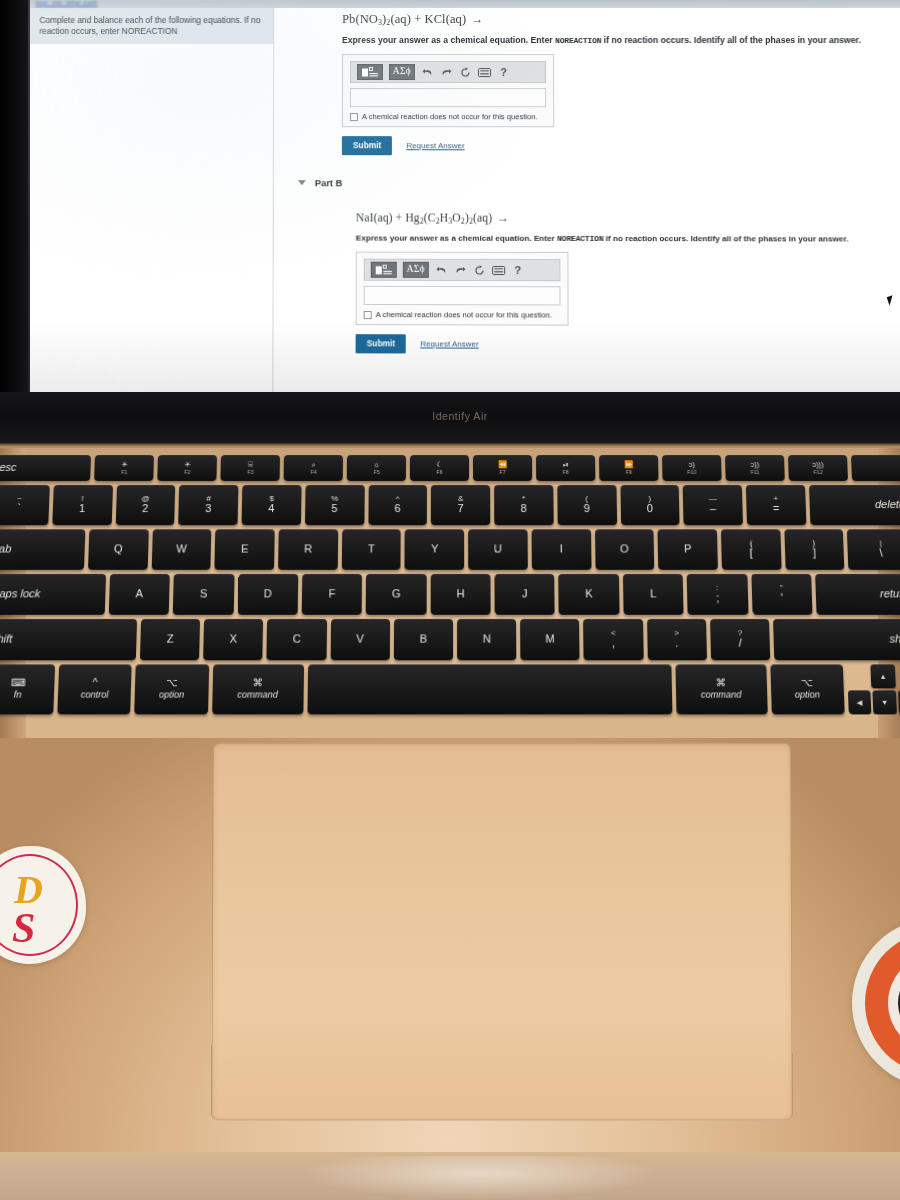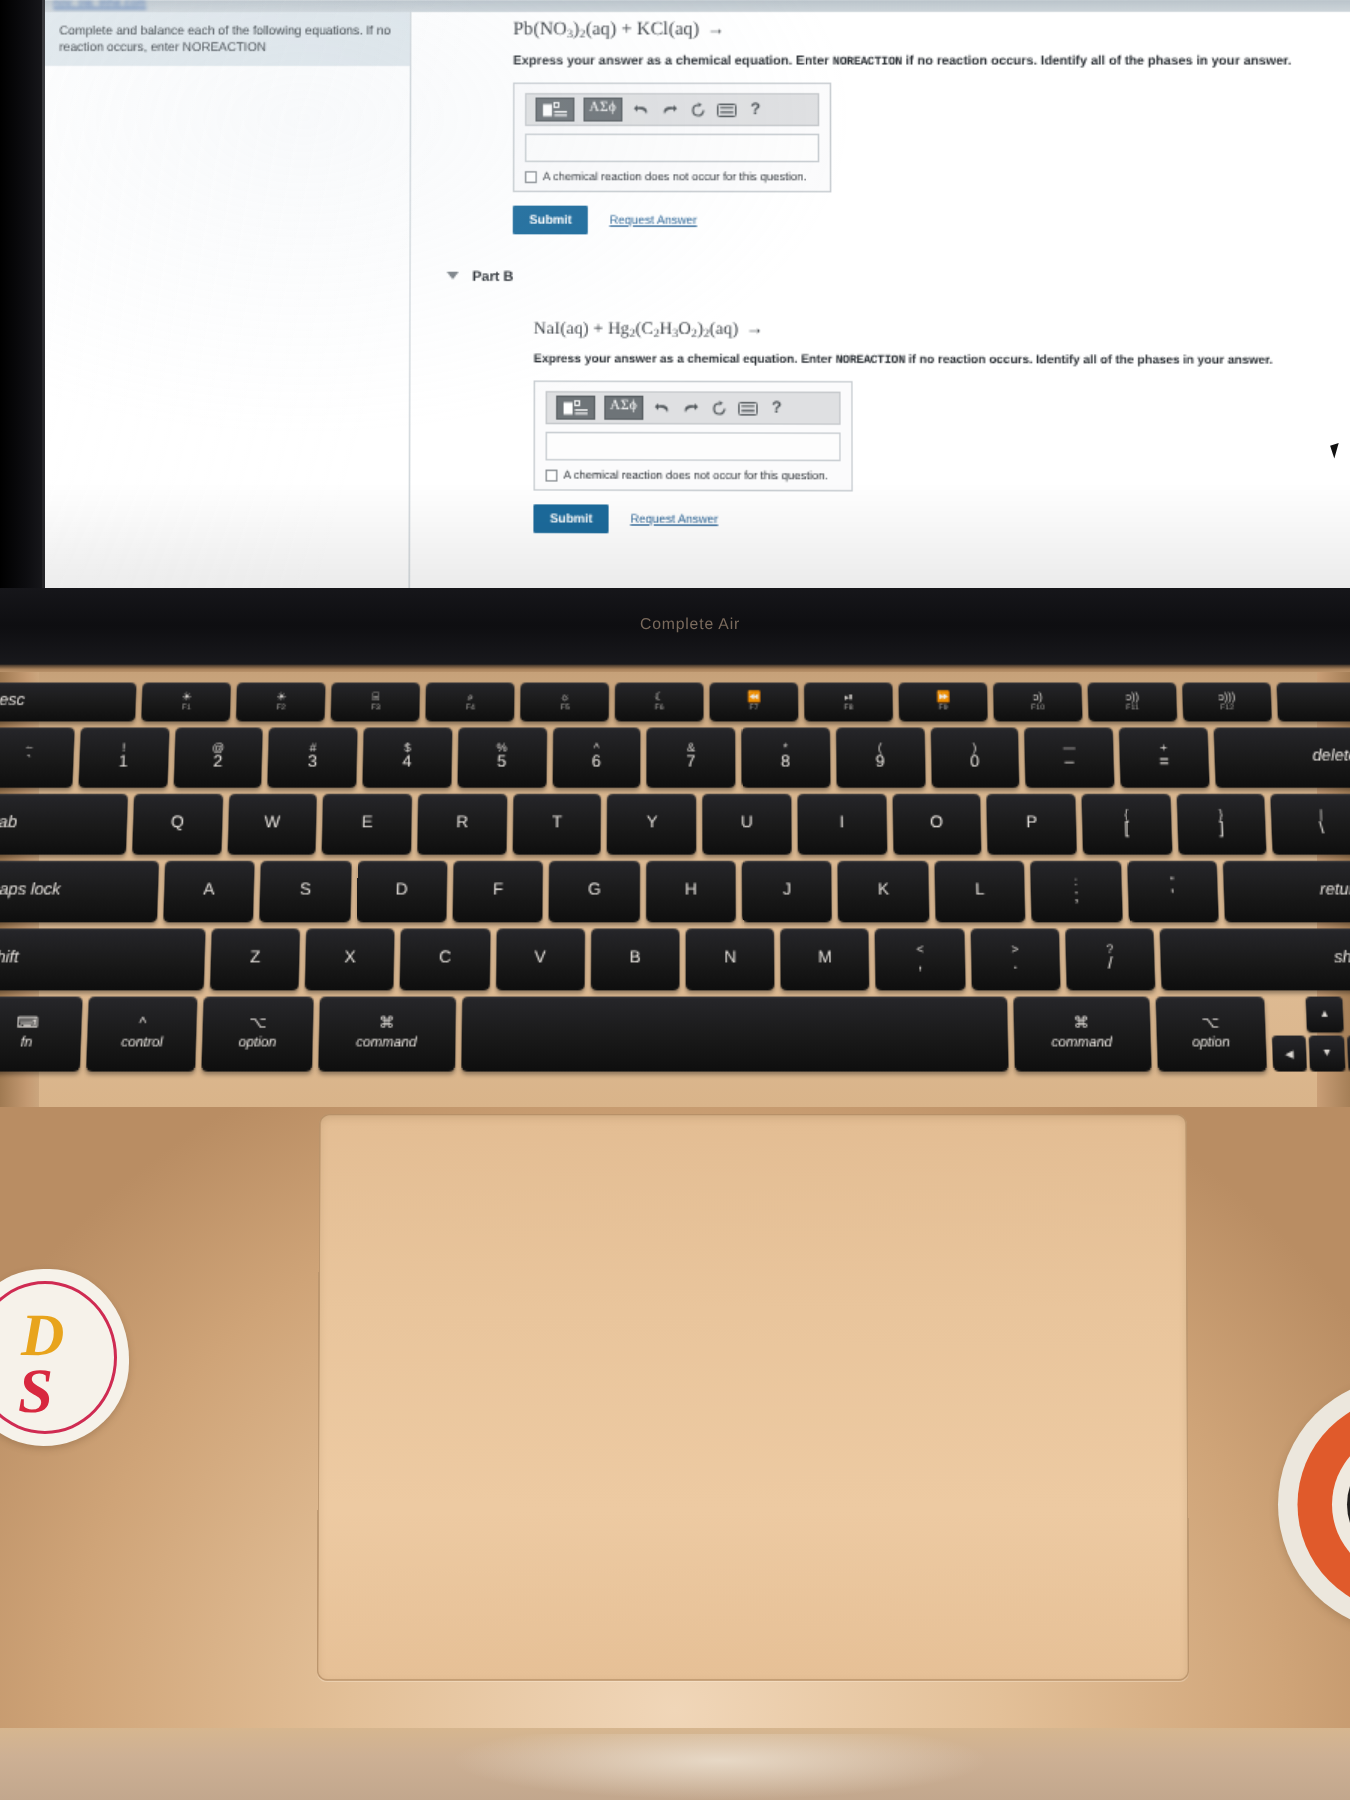--- a/index.html
+++ b/index.html
@@ -513,21 +513,21 @@
       </div>
     </div>
 
     <div class="screen-leftdark"></div>
     <div class="screen-gloss"></div>
   </div>
 
   <div class="cursor"></div>
 
   <div class="bezel-bottom">
-    <div class="bezel-label">Complete Air</div>
+    <div class="bezel-label">Identify Air</div>
   </div>
   <div class="hinge-edge"></div>
 
   <div class="deck"></div>
   <div class="deck-lip-left"></div>
   <div class="deck-lip-right"></div>
 
   <div class="kb">
     <div class="krow row-fn" id="row-fn">
         <div class="key esc">

